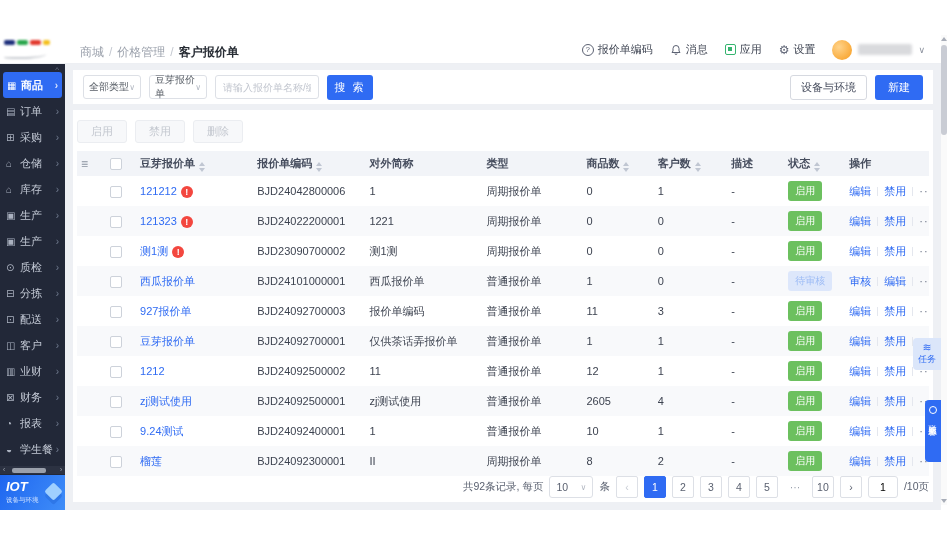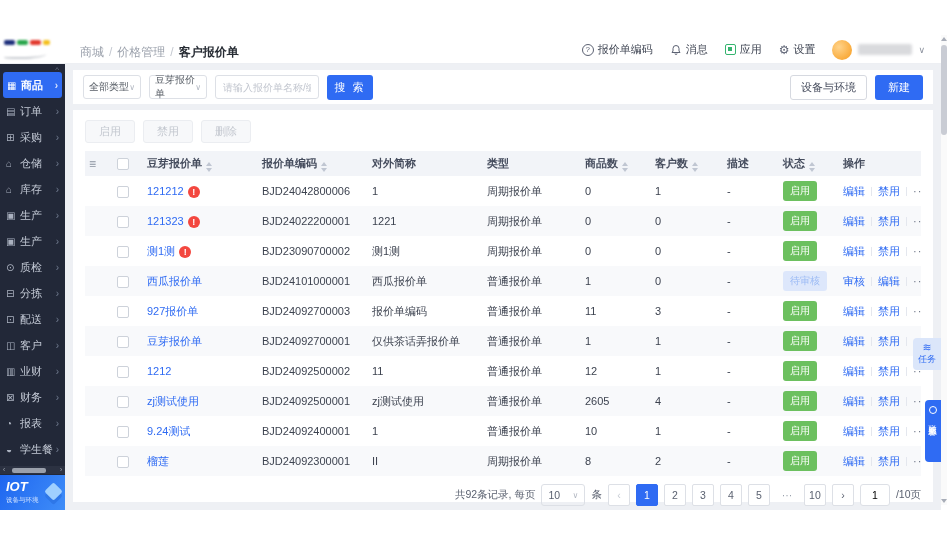--- a/index.html
+++ b/index.html
@@ -51,41 +51,41 @@
   .filter-panel { position:absolute; left:8px; right:8px; top:6px; height:34px; background:#fff; display:flex; align-items:center; padding:0 10px; gap:8px; }
   .select { width:58px; height:24px; border:1px solid #dde0e6; border-radius:3px; font-size:10px; color:#5a6068; display:flex; align-items:center; justify-content:space-between; padding:0 5px; background:#fff; cursor:pointer; }
   .caret { color:#b3b8c2; font-size:8px; }
   .search-input { width:104px; height:24px; border:1px solid #dde0e6; border-radius:3px; font-size:10px; padding:0 7px; color:#333; outline:none; }
   .search-input::placeholder { color:#c2c6cf; }
   .btn { border:none; border-radius:3px; font-size:11px; cursor:pointer; font-family:inherit; }
   .btn-search { width:46px; height:25px; background:#2f6bf3; color:#fff; letter-spacing:2px; }
   .fspacer { flex:1; }
   .btn-batch { height:25px; padding:0 10px; border:1px solid #d6d9e0; background:#fff; color:#43495a; font-size:11px; border-radius:3px; cursor:pointer; }
   .btn-create { height:25px; padding:0 13px; background:#2f6bf3; color:#fff; }
-  .table-panel { position:absolute; left:8px; right:8px; top:46px; bottom:8px; background:#fff; padding:10px 12px 6px; }
+  .table-panel { position:absolute; left:8px; right:8px; top:46px; bottom:8px; background:#fff; padding:10px 4px 6px; }
   .bulk-actions { display:flex; gap:8px; }
   .bulk-btn { height:23px; padding:0 13px; font-size:11px; color:#c3c7cf; background:#f7f8fa; border:1px solid #ebedf1; border-radius:3px; }
   table { width:100%; table-layout:fixed; border-collapse:collapse; margin-top:8px; font-size:11px; }
   thead th { background:#f2f4f8; height:25px; font-weight:bold; color:#464d5e; text-align:left; padding:0 4px; white-space:nowrap; overflow:hidden; }
   tbody td { height:30px; padding:0 4px; color:#3d4350; white-space:nowrap; overflow:hidden; }
   tbody tr:nth-child(even) { background:#f8f9fb; }
   .menu-ic { color:#8a919f; font-size:12px; }
   .checkbox { display:inline-block; width:12px; height:12px; border:1px solid #cdd2da; border-radius:2px; background:#fff; vertical-align:middle; cursor:pointer; }
   .sort { display:inline-flex; flex-direction:column; gap:2px; margin-left:4px; vertical-align:1px; }
   .sort i { width:0; height:0; border-left:3px solid transparent; border-right:3px solid transparent; }
   .sort .up { border-bottom:4px solid #c0c6d2; }
   .sort .dn { border-top:4px solid #c0c6d2; }
   .lnk { color:#2f6bf3; text-decoration:none; cursor:pointer; }
   .alert { display:inline-block; width:12px; height:12px; line-height:12px; border-radius:50%; background:#f3473f; color:#fff; font-size:9px; font-weight:bold; text-align:center; margin-left:4px; }
   .badge { display:inline-block; min-width:28px; text-align:center; padding:3px 7px; border-radius:3px; font-size:10px; }
   .badge[data-status="enabled"] { background:#6cc05f; color:#fff; }
   .badge[data-status="pending"] { background:#dde7fb; color:#9cbbf5; }
   .ops .sep2 { display:inline-block; width:1px; height:9px; background:#e4e7ee; margin:0 6px; vertical-align:-1px; }
   .more { color:#6d7587; letter-spacing:1px; cursor:pointer; }
-  .pagination { display:flex; align-items:center; justify-content:flex-end; gap:6px; margin-top:8px; font-size:10.5px; color:#5a6170; }
+  .pagination { display:flex; align-items:center; justify-content:flex-end; gap:6px; font-size:10.5px; color:#5a6170; }
   .psize { width:44px; height:22px; border:1px solid #dde0e6; border-radius:3px; display:flex; align-items:center; justify-content:space-between; padding:0 6px; cursor:pointer; }
   .page-btn { min-width:22px; height:22px; border:1px solid #dde0e6; background:#fff; border-radius:2px; font-size:10.5px; color:#5a6170; cursor:pointer; font-family:inherit; }
   .page-btn[data-active] { background:#2f6bf3; color:#fff; border-color:#2f6bf3; }
   .page-btn[data-ellipsis] { border:none; background:none; color:#9aa1ad; }
   .page-prev { color:#c6cbd3; }
   .jump-input { width:30px; height:22px; border:1px solid #dde0e6; border-radius:3px; text-align:center; font-size:10.5px; outline:none; }
   
   .task-fab { position:absolute; right:6px; top:338px; width:28px; height:32px; background:#dbe6fa; border-radius:4px 0 0 4px; display:flex; flex-direction:column; align-items:center; justify-content:center; color:#2f6bf3; font-size:9px; cursor:pointer; z-index:4; }
   .task-ic { font-size:11px; line-height:11px; }
   .support-fab { position:absolute; right:6px; top:400px; width:16px; height:62px; background:#2f6bf3; border-radius:4px 0 0 4px; color:#fff; display:flex; flex-direction:column; align-items:center; padding-top:6px; gap:4px; cursor:pointer; z-index:4; }

